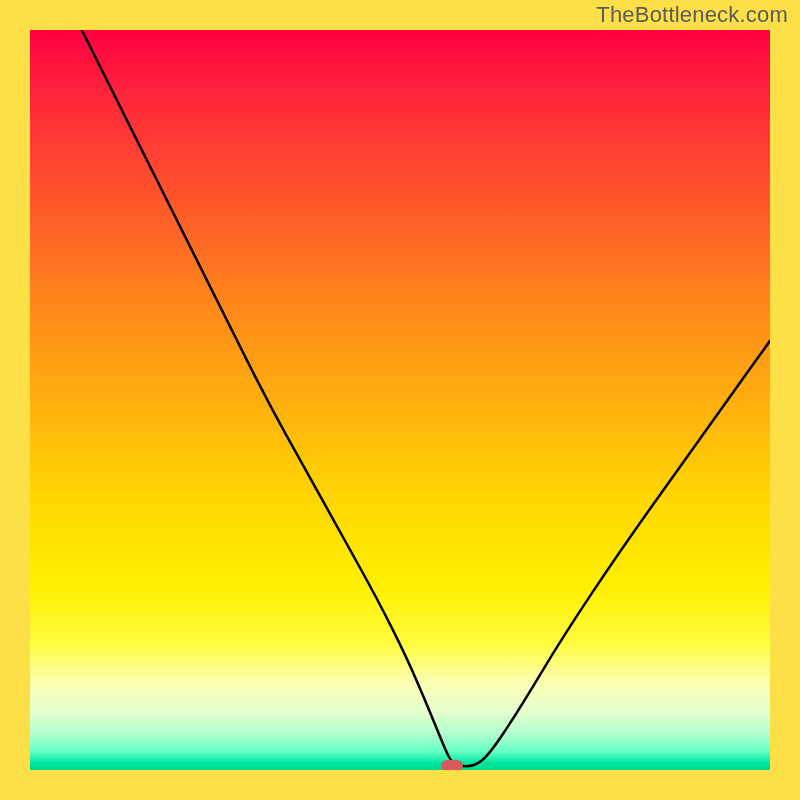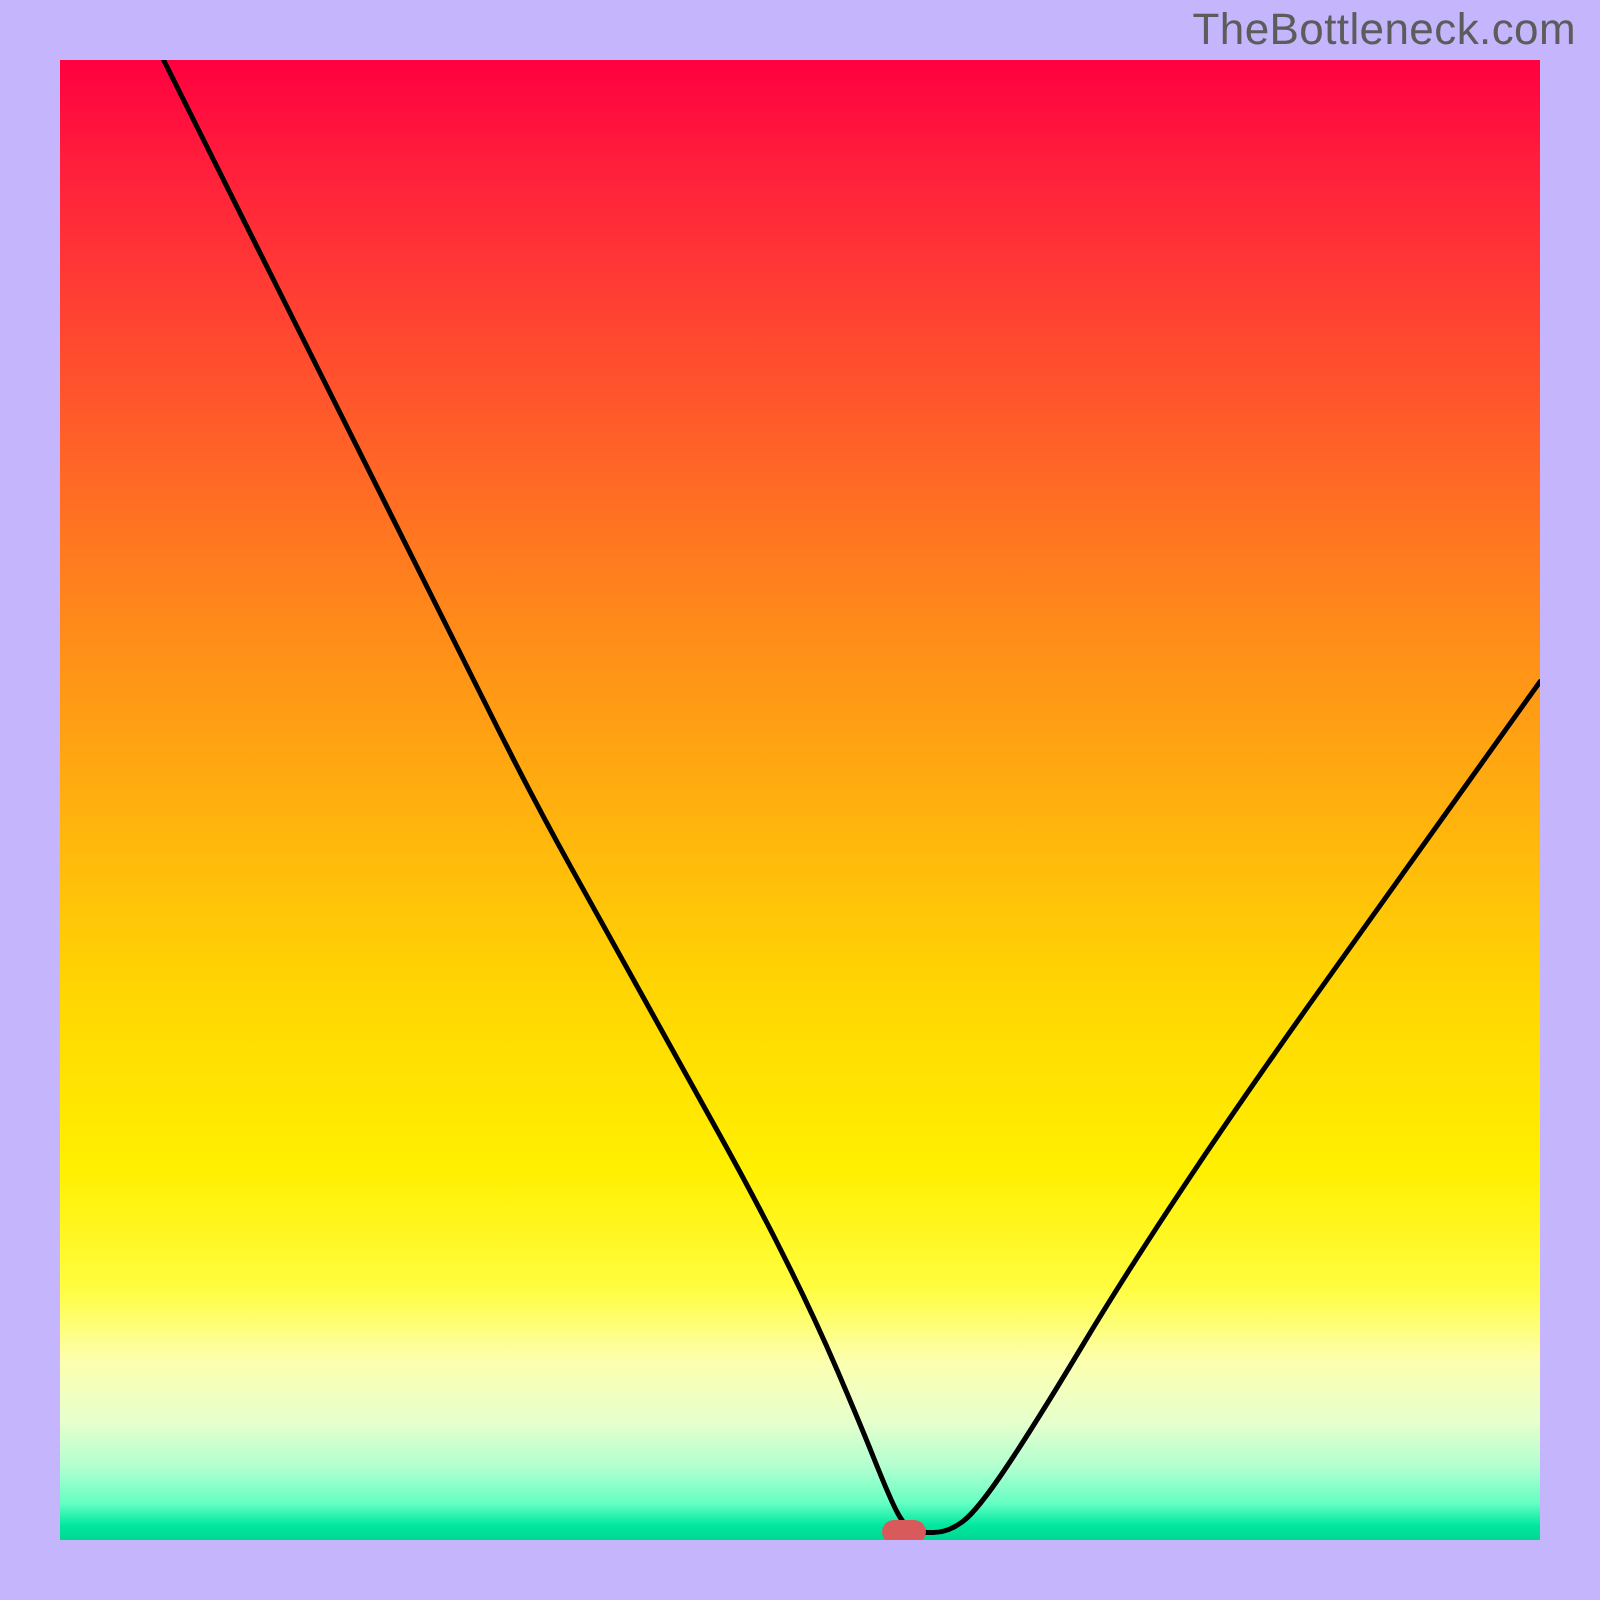--- a/index.html
+++ b/index.html
@@ -8,21 +8,21 @@
     width: 800px;
     height: 800px;
     overflow: hidden;
     background: #000;
     font-family: Arial, Helvetica, sans-serif;
   }
   .frame {
     position: relative;
     width: 800px;
     height: 800px;
-    background: #c4b5fd;
+    background: #fde047;
     text-align: right;
   }
   .watermark {
     position: absolute;
     top: 2px;
     right: 12px;
     font-size: 22px;
     font-weight: 500;
     color: #5c5c5c;
     letter-spacing: 0.2px;

